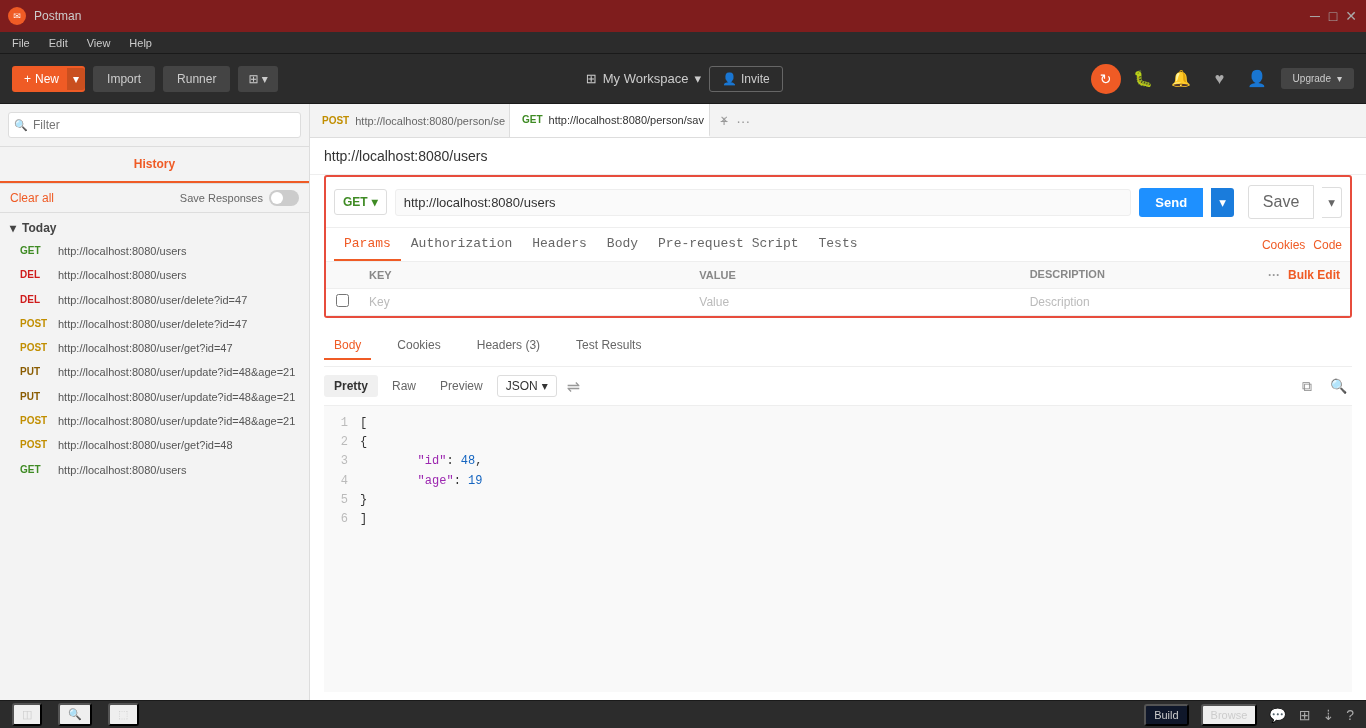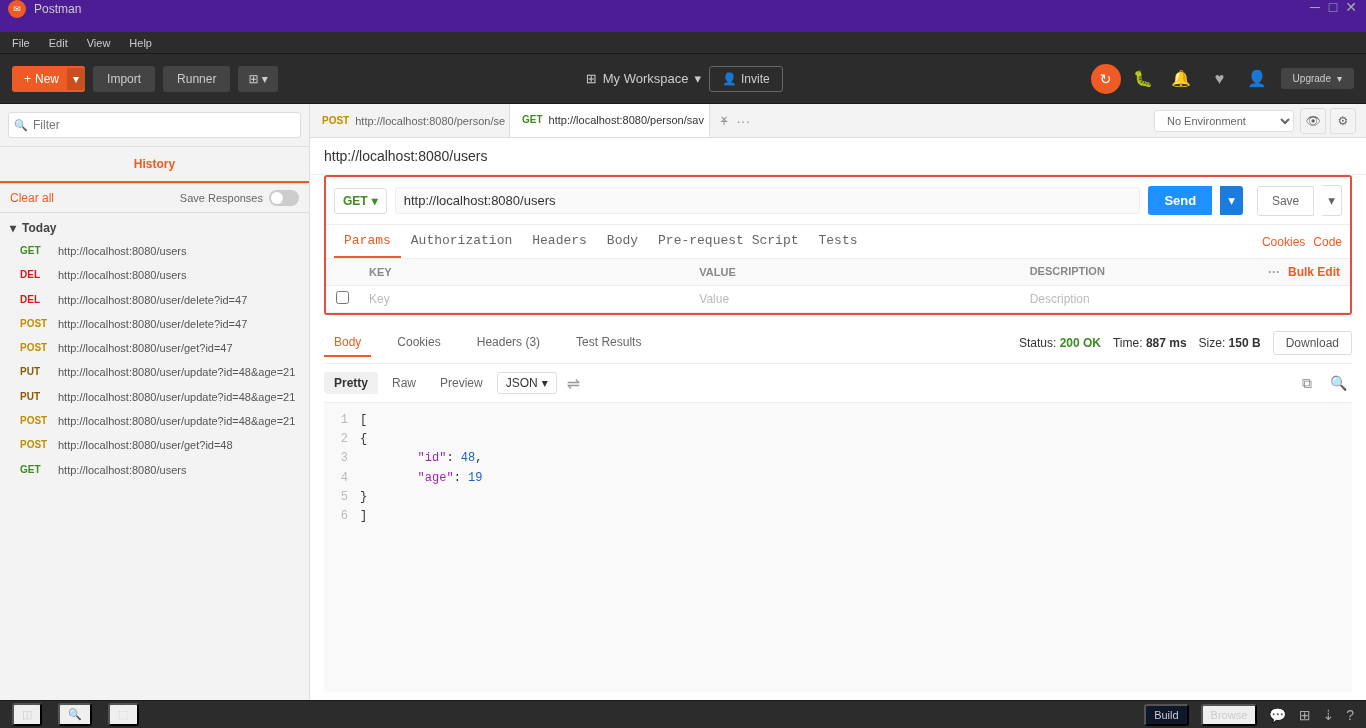--- a/index.html
+++ b/index.html
@@ -1,19 +1,19 @@
 <!DOCTYPE html>
 <html><head>
   <meta charset="utf-8">
   <style>
     * { box-sizing: border-box; margin: 0; padding: 0; }
     body { font-family: -apple-system, BlinkMacSystemFont, 'Segoe UI', sans-serif; font-size: 12px; background: #1a1a1a; color: #333; overflow: hidden; width: 1366px; height: 728px; }
 
     
-    .titlebar { height: 32px; background: #4c1d95; display: flex; align-items: flex-start; justify-content: space-between; padding: 0 8px; -webkit-app-region: drag; }
+    .titlebar { height: 32px; background: #7f1d1d; display: flex; align-items: center; justify-content: space-between; padding: 0 8px; -webkit-app-region: drag; }
     .titlebar-left { display: flex; align-items: center; gap: 8px; }
     .titlebar-logo { width: 18px; height: 18px; background: #ef5b25; border-radius: 50%; display: flex; align-items: center; justify-content: center; }
     .titlebar-logo::after { content: '✉'; font-size: 9px; color: white; }
     .titlebar-title { color: #ccc; font-size: 12px; }
     .titlebar-controls { display: flex; gap: 4px; }
     .titlebar-btn { width: 14px; height: 14px; background: none; border: none; color: #aaa; cursor: pointer; font-size: 14px; display: flex; align-items: center; justify-content: center; }
 
     
     .menubar { height: 22px; background: #2c2c2c; display: flex; align-items: center; padding: 0 8px; gap: 11px; border-bottom: 1px solid #1a1a1a; }
     .menubar-item { color: #ccc; font-size: 11px; cursor: pointer; padding: 2px 4px; }
@@ -80,21 +80,21 @@
     .url-bar { padding: 10px 14px; border-bottom: 1px solid #eee; display: flex; align-items: center; }
     .url-display { font-size: 14px; color: #333; }
 
     
     .request-panel { border: 2px solid #e74c3c; margin: 0 14px 0 14px; border-radius: 3px; flex-shrink: 0; }
     .request-header { display: flex; align-items: center; padding: 8px; gap: 8px; border-bottom: 1px solid #eee; }
     .method-select { border: 1px solid #ddd; border-radius: 3px; padding: 5px 8px; font-size: 12px; font-weight: 600; color: #3f8b24; background: white; cursor: pointer; display: flex; align-items: center; gap: 4px; }
     .url-input { flex: 1; border: none; outline: none; font-size: 13px; color: #333; padding: 5px 8px; background: #fafafa; border: 1px solid #eee; border-radius: 3px; }
     .send-btn { background: #1e90ff; color: white; border: none; border-radius: 3px 0 0 3px; padding: 7px 16px; font-size: 13px; font-weight: 600; cursor: pointer; }
     .send-caret { background: #1a7cdc; color: white; border: none; border-radius: 0 3px 3px 0; padding: 7px 8px; cursor: pointer; }
-    .save-btn { background: none; color: #666; border: 1px solid #ddd; border-radius: 3px 0 0 3px; padding: 7px 14px; font-size: 12px; cursor: pointer; margin-left: 6px; }
+    .save-btn { background: none; color: #666; border: 1px solid #ddd; border-radius: 3px 0 0 3px; padding: 7px 14px; font-size: 16px; cursor: pointer; margin-left: 6px; }
     .save-caret { background: none; color: #666; border: 1px solid #ddd; border-left: none; border-radius: 0 3px 3px 0; padding: 7px 6px; cursor: pointer; }
 
     
     .request-tabs { display: flex; align-items: center; padding: 0 8px; border-bottom: 1px solid #eee; }
     .req-tab { padding: 8px 10px; font-size: 13px; color: #666; cursor: pointer; border-bottom: 2px solid transparent; font-family: Liberation Mono, monospace; }
     .req-tab.active { color: #ef5b25; border-bottom: 2px solid #ef5b25; }
     .req-tab-right { margin-left: auto; display: flex; gap: 8px; }
     .req-tab-link { color: #ef5b25; font-size: 12px; cursor: pointer; }
 
     
@@ -282,29 +282,20 @@
       </div>
       <div class="tab active">
         <span class="method-dot get">GET</span>
         <span>http://localhost:8080/person/sav</span>
         <span class="tab-dot"></span>
         <span class="tab-close">✕</span>
       </div>
       <div class="tabs-add">
         <span class="tabs-add-btn">+</span>
         <span>···</span>
-      </div>
-      <div class="env-selector">
-        <select class="env-select">
-          <option>No Environment</option>
-        </select>
-        <div class="env-icons">
-          <button class="env-icon-btn">👁</button>
-          <button class="env-icon-btn">⚙</button>
-        </div>
       </div>
     </div>
 
     <div class="url-bar">
       <span class="url-display">http://localhost:8080/users</span>
     </div>
 
     <div class="request-panel">
 
       <div class="request-header">
@@ -357,26 +348,20 @@
         </tbody>
       </table>
     </div>
 
     <div class="response-panel">
       <div class="response-bar">
         <span class="response-tab active">Body</span>
         <span class="response-tab">Cookies</span>
         <span class="response-tab">Headers (3)</span>
         <span class="response-tab">Test Results</span>
-        <div class="response-status">
-          <span>Status: <span class="status-ok">200 OK</span></span>
-          <span>Time: <strong>887 ms</strong></span>
-          <span>Size: <strong>150 B</strong></span>
-          <button class="download-btn">Download</button>
-        </div>
       </div>
       <div class="format-bar">
         <button class="format-btn active">Pretty</button>
         <button class="format-btn">Raw</button>
         <button class="format-btn">Preview</button>
         <div class="format-select">
           <span>JSON</span>
           <span>▾</span>
         </div>
         <span style="margin-left:6px; color:#999; font-size:16px; cursor:pointer;">⇌</span>

